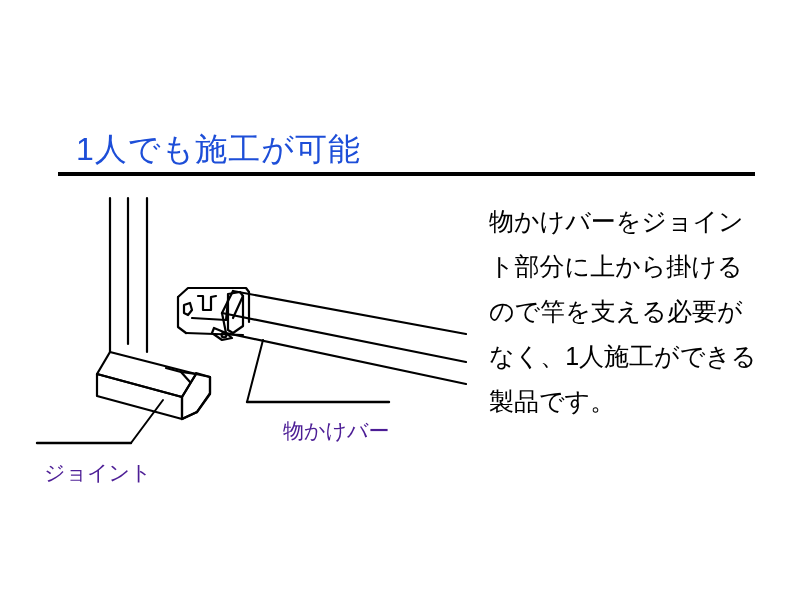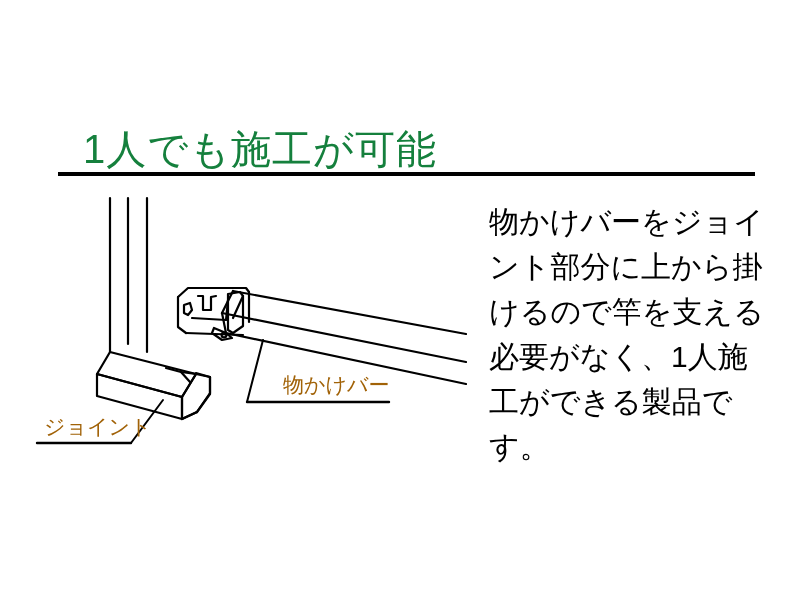--- a/index.html
+++ b/index.html
@@ -14,45 +14,45 @@
     height: 600px;
     background: #ffffff;
     overflow: hidden;
     font-family: "Liberation Sans", "DejaVu Sans", sans-serif;
     color: #000000;
   }
 
   
   #heading-title {
     position: absolute;
-    left: 83px;
+    left: 76px;
     top: 126px;
-    font-size: 40px;
+    font-size: 32px;
     line-height: 46px;
     letter-spacing: 1px;
     font-weight: 400;
     white-space: nowrap;
-    color: #15803d;
+    color: #1d4ed8;
   }
   #heading-rule {
     position: absolute;
     left: 58px;
     top: 172px;
     width: 697px;
     height: 4px;
     background: #000000;
   }
 
   
   #body-paragraph {
     position: absolute;
     left: 489px;
     top: 199px;
     width: 278px;
-    font-size: 30px;
+    font-size: 25px;
     line-height: 45px;
     letter-spacing: 0px;
     text-align: left;
     color: #000000;
     word-break: break-all;
   }
 
   
   #illustration {
     position: absolute;
@@ -61,21 +61,22 @@
     width: 800px;
     height: 600px;
   }
 
   
   .callout-label {
     position: absolute;
     font-size: 21px;
     line-height: 24px;
     white-space: nowrap;
-    color: #a16207;
+    color: #4c1d95;
+    margin-top: 46px;
   }
   #label-joint {
     left: 44px;
     top: 415px;
   }
   #label-bar {
     left: 283px;
     top: 373px;
   }
 </style>

